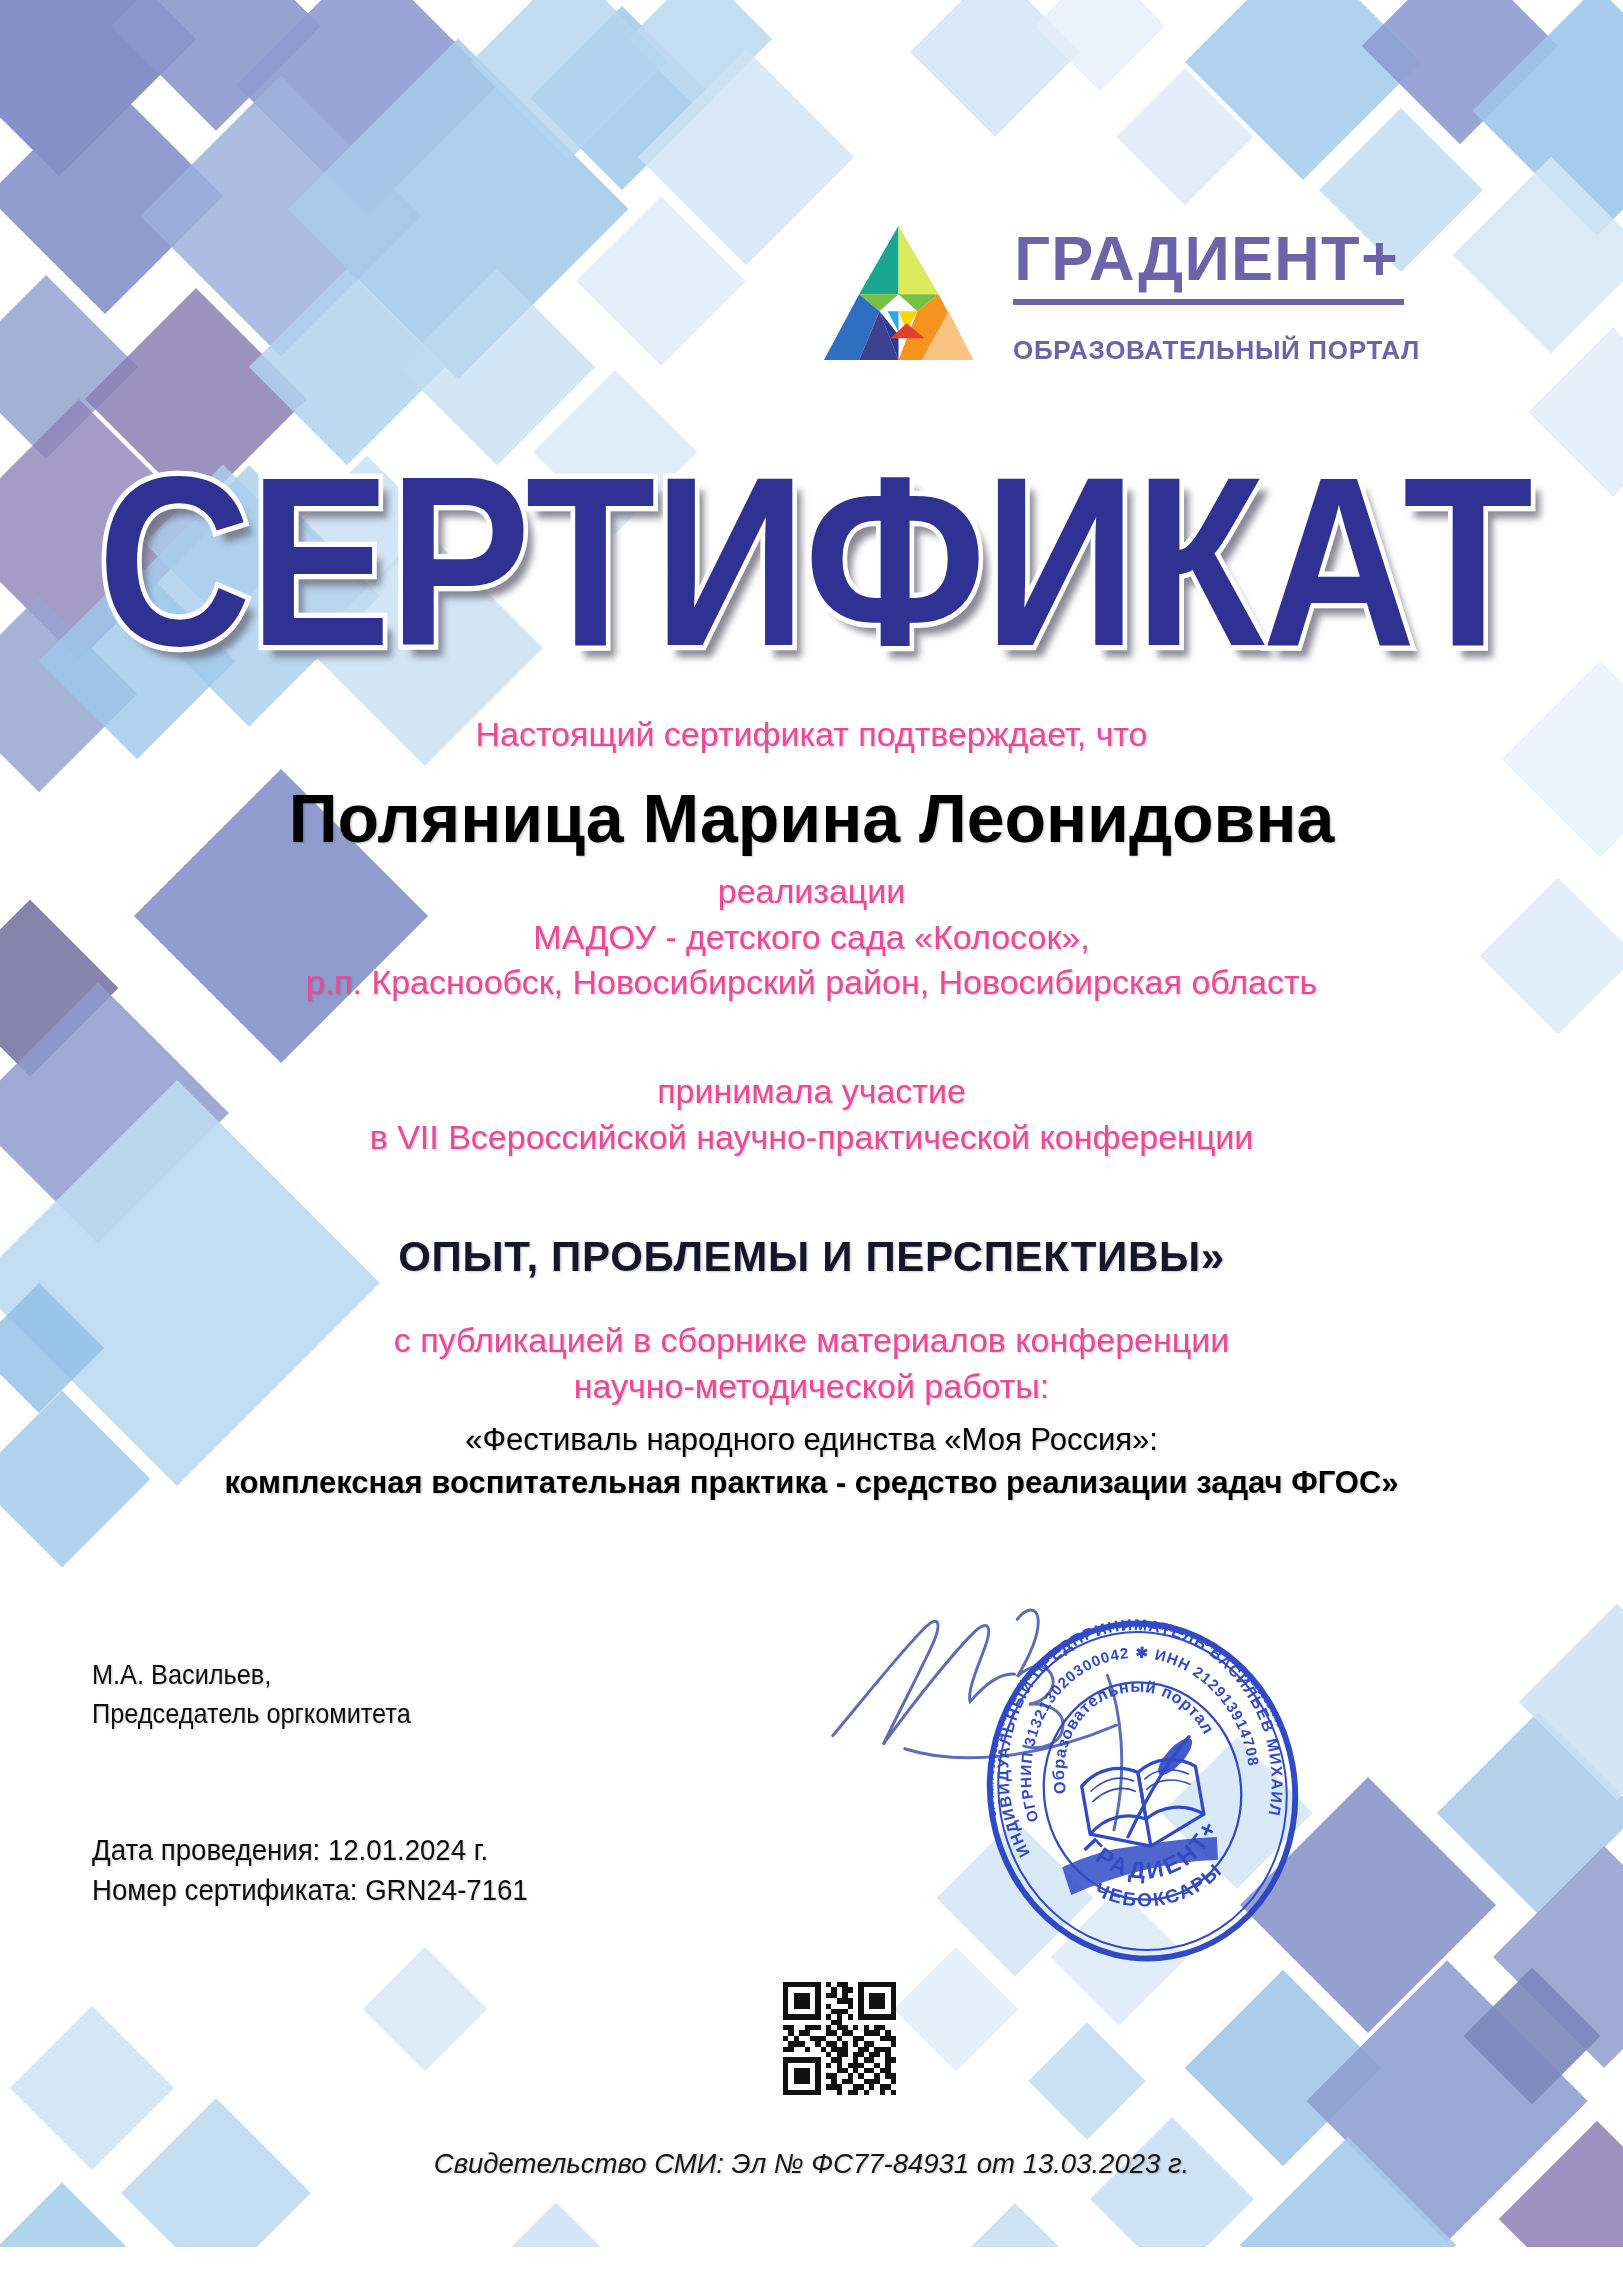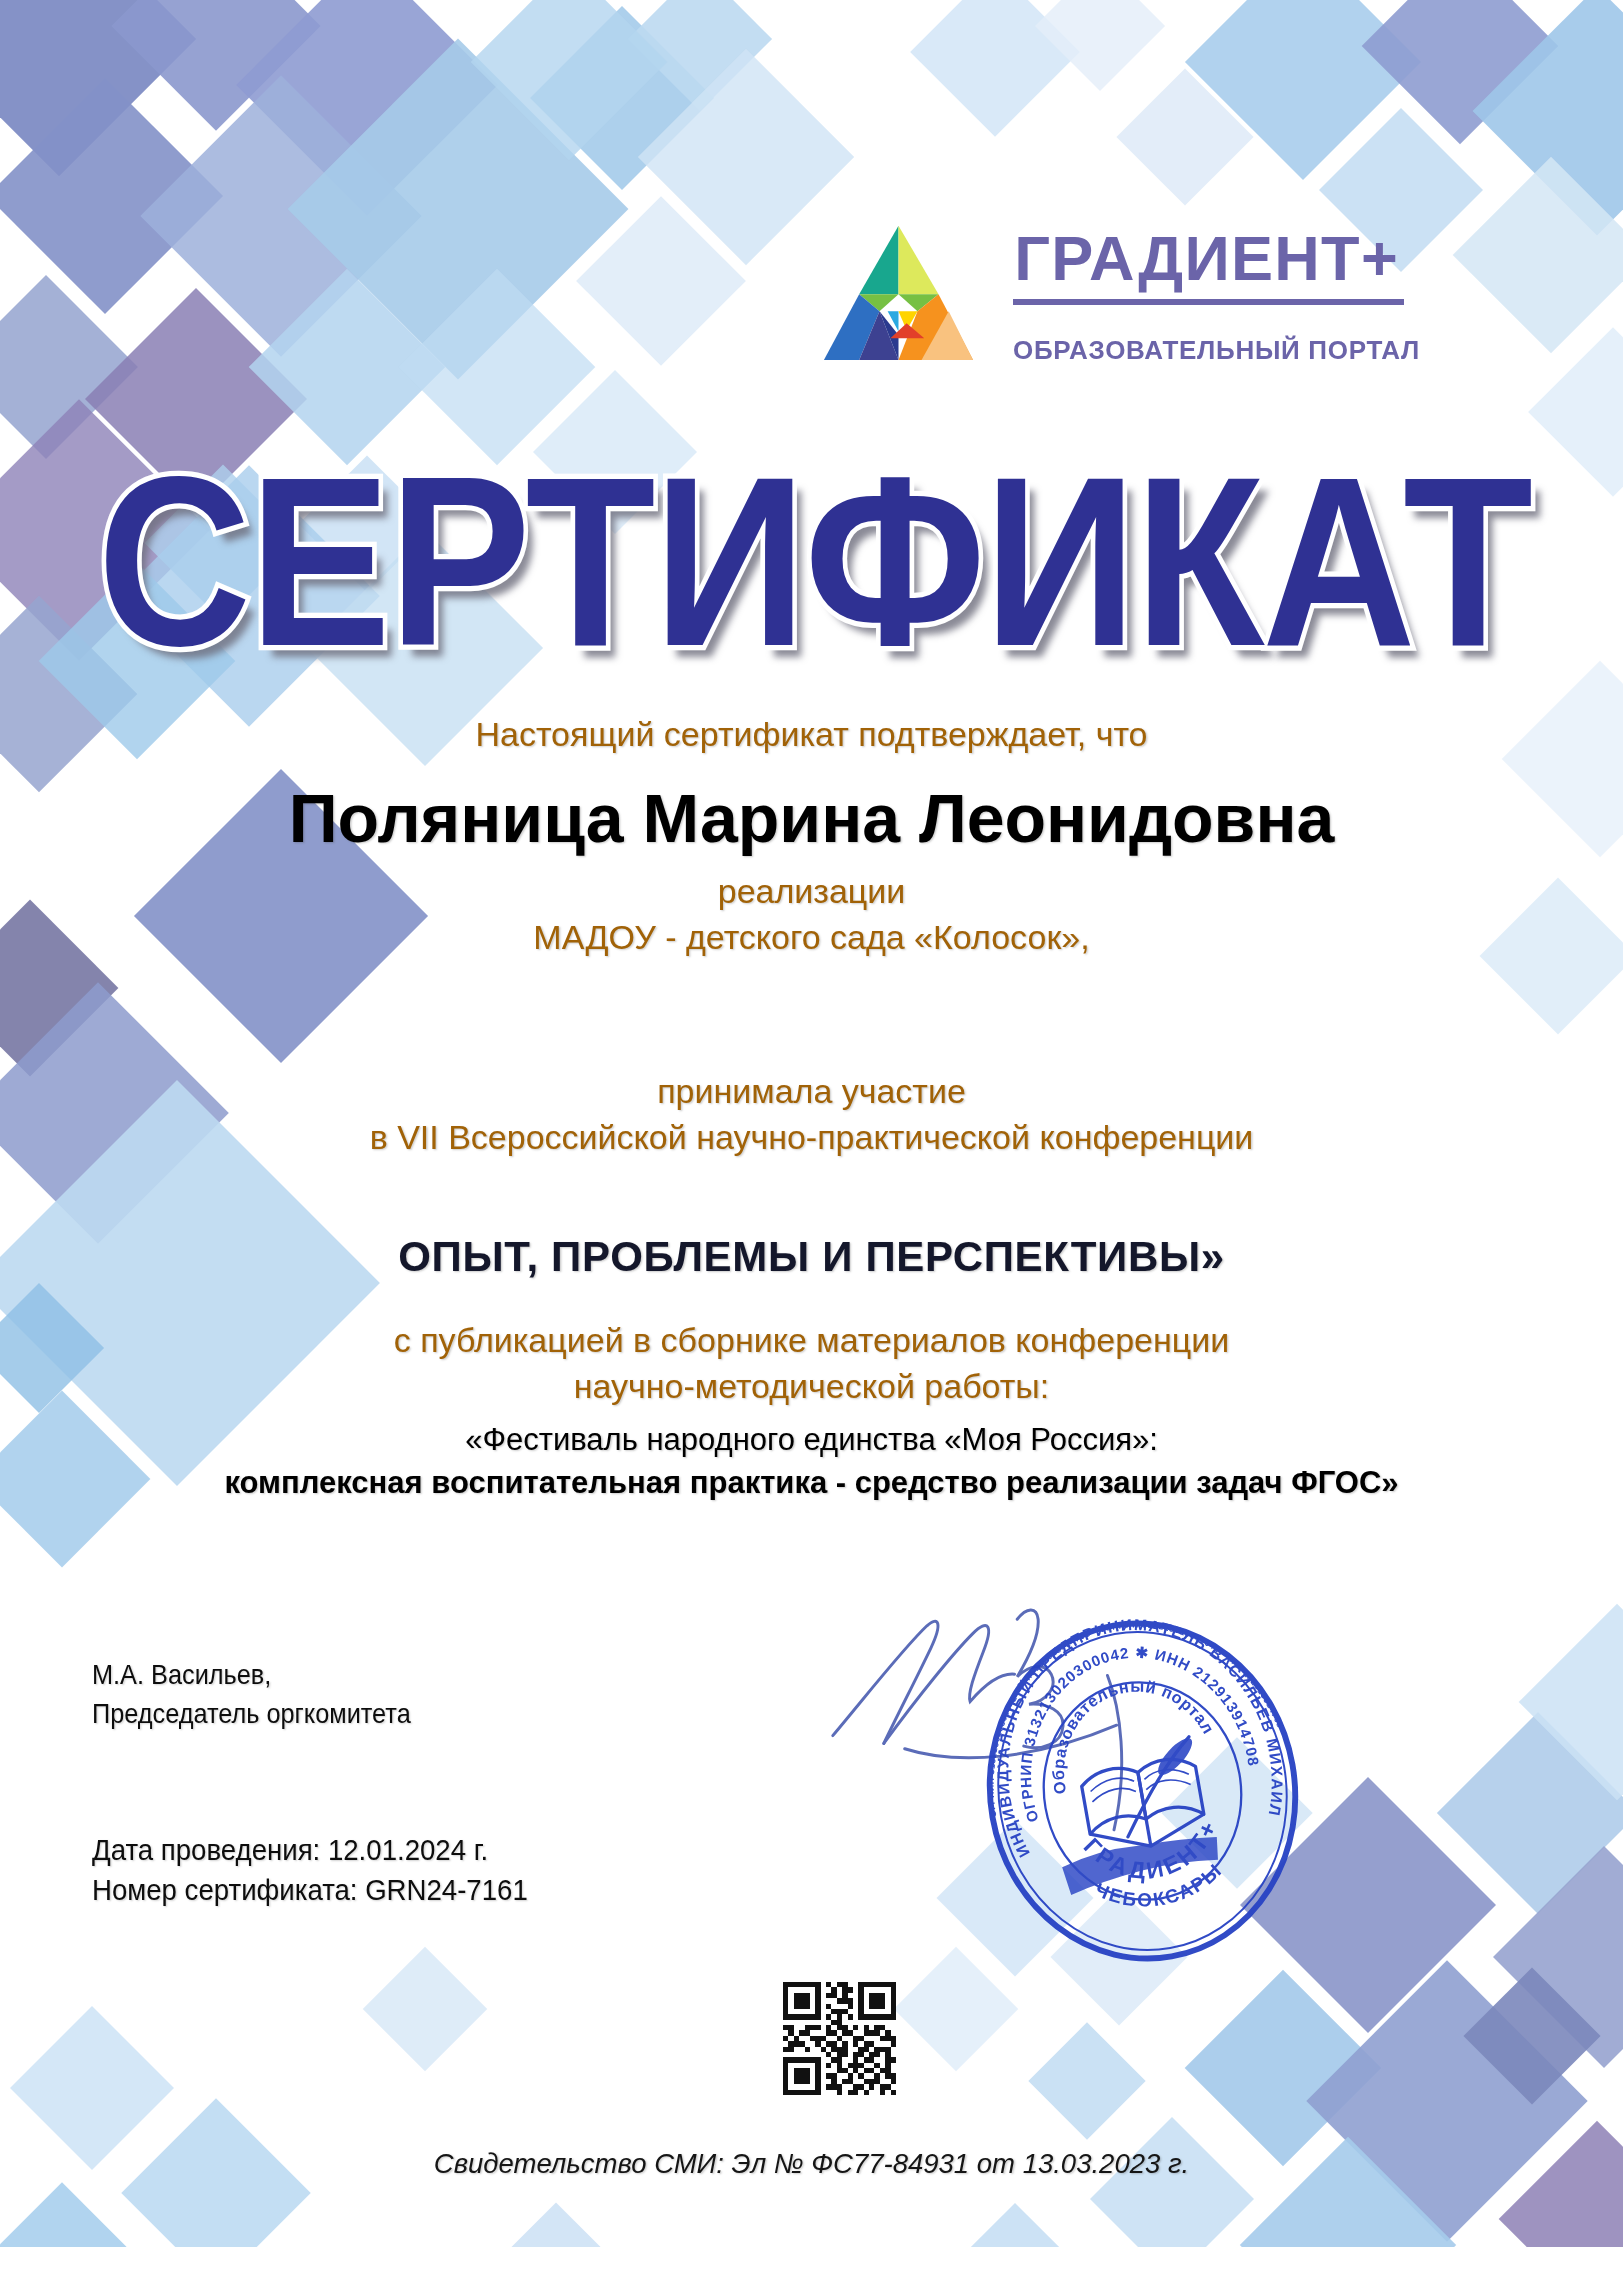--- a/index.html
+++ b/index.html
@@ -15,21 +15,21 @@
   .brand{font-size:63px;font-weight:bold;color:var(--logo-purple);letter-spacing:1.3px;
          display:inline-block;border-bottom:6.5px solid var(--logo-purple);padding:3.9px 5.2px 9.2px 1.3px;line-height:1;}
   .tagline{margin-top:30px;font-size:26px;font-weight:bold;color:var(--logo-purple);letter-spacing:0.7px;}
   
   .title-wrap{position:absolute;top:440px;left:0;width:100%;display:grid;justify-items:center;
               transform:scaleX(.88);z-index:2;}
   .t-layer{grid-area:1/1;font-size:242px;line-height:1;font-weight:bold;white-space:nowrap;letter-spacing:-2.6px;}
   .t-stroke{color:#fff;-webkit-text-stroke:10.5px #fff;text-shadow:10.5px 11.8px 7.9px rgba(110,110,125,.8);}
   .t-fill{color:var(--accent-indigo);}
   
-  .cline{position:absolute;left:0;width:100%;text-align:center;color:#a16207;z-index:2;
+  .cline{position:absolute;left:0;width:100%;text-align:center;color:#ec4899;z-index:2;
          text-shadow:1.3px 1.3px 2px rgba(50,50,50,.25);white-space:nowrap;}
   .fs52{font-size:34px;}
   .name{top:759px;font-size:68px;font-weight:bold;color:#000;margin-top:20px;}
   .l-intro{top:715px;}
   .l-pos{top:872px;}
   .l-org1{top:918px;}
   .l-org2{top:963px;}
   .l-part{top:1072px;}
   .l-evintro{top:1118px;}
   .l-ev1{top:1172px;font-size:42px;font-weight:bold;color:#14172b;letter-spacing:0.7px;}
@@ -147,20 +147,21 @@
 
   <div class="title-wrap">
     <span class="t-layer t-stroke" aria-hidden="true">СЕРТИФИКАТ</span>
     <span class="t-layer t-fill">СЕРТИФИКАТ</span>
   </div>
 
   <div class="cline fs52 l-intro">Настоящий сертификат подтверждает, что</div>
   <div class="cline name">Поляница Марина Леонидовна</div>
   <div class="cline fs52 l-pos">реализации</div>
   <div class="cline fs52 l-org1">МАДОУ - детского сада «Колосок»,</div>
+  <div class="cline fs52 l-org2">р.п. Краснообск, Новосибирский район, Новосибирская область</div>
   <div class="cline fs52 l-part">принимала участие</div>
   <div class="cline fs52 l-evintro">в VII Всероссийской научно-практической конференции</div>
   <div class="cline l-ev2">ОПЫТ, ПРОБЛЕМЫ И ПЕРСПЕКТИВЫ»</div>
   <div class="cline fs52 l-pub2">научно-методической работы:</div>
   <div class="cline fs52 l-pub1">с публикацией в сборнике материалов конференции</div>
   <div class="cline l-work1">«Фестиваль народного единства «Моя Россия»:</div>
   <div class="cline l-work2">комплексная воспитательная практика - средство реализации задач ФГОС»</div>
 
   <div class="left-meta m-name">М.А. Васильев,</div>
   <div class="left-meta m-role">Председатель оргкомитета</div>

